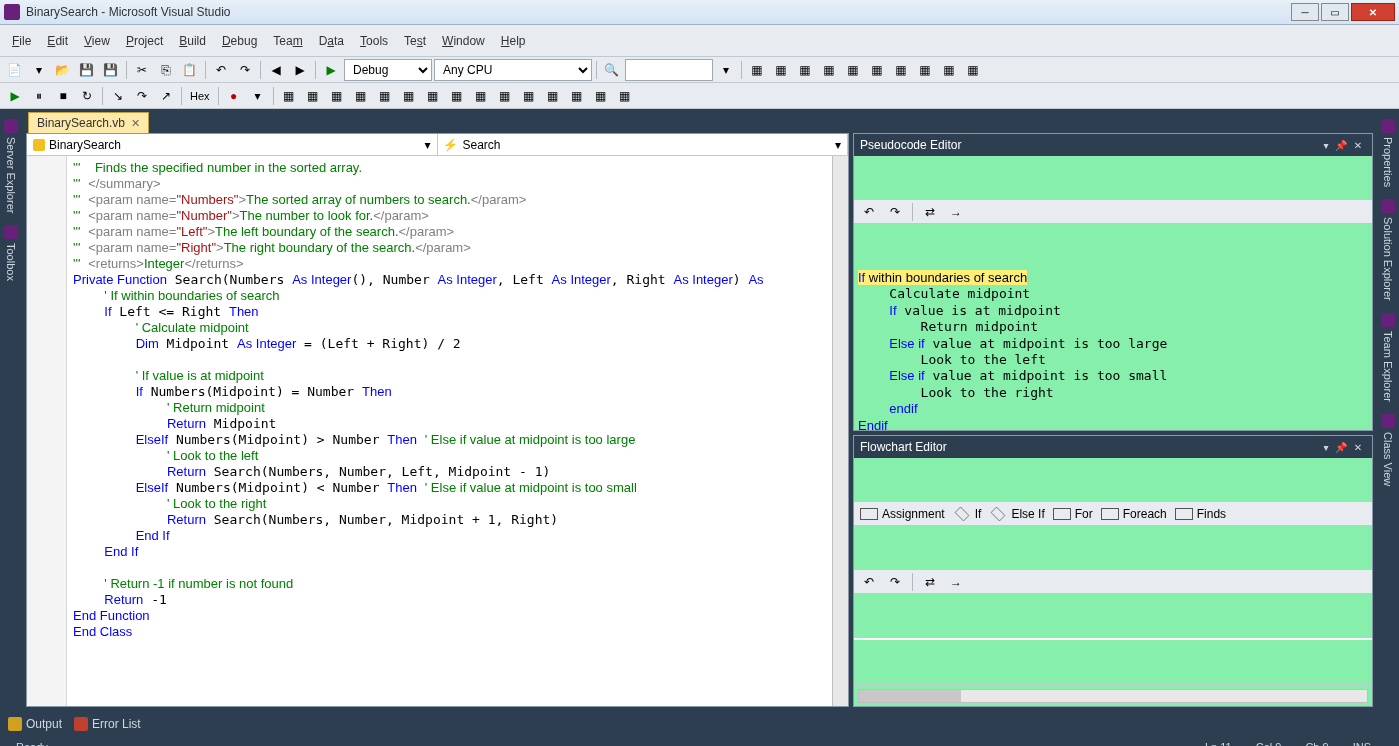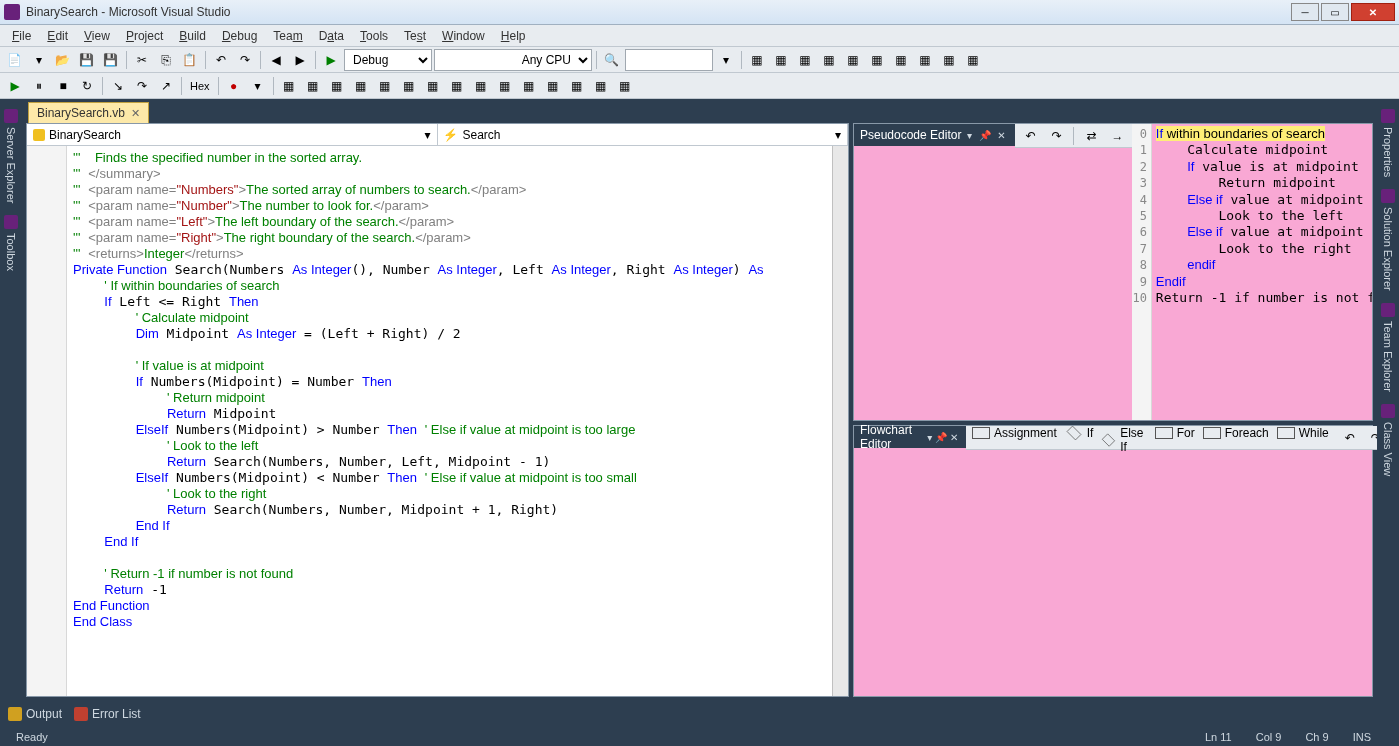--- a/index.html
+++ b/index.html
@@ -7,31 +7,31 @@
 
 
 .titlebar { height: 24px; background: linear-gradient(#e8f0f8, #d4e4f4); display: flex; align-items: center; padding: 12px 4px; border-bottom: 1px solid #a0b0c0; }
 .titlebar .logo { width: 16px; height: 16px; background: #68217a; margin-right: 6px; border-radius: 2px; }
 .titlebar .title { flex: 1; font-size: 12px; color: #333; }
 .titlebar .winbtns { display: flex; gap: 2px; }
 .titlebar .winbtn { width: 28px; height: 18px; border: 1px solid #888; background: #e0e8f0; display: flex; align-items: center; justify-content: center; font-size: 10px; cursor: pointer; }
 .titlebar .winbtn.close { background: #d04030; color: #fff; border-color: #a02010; width: 44px; font-weight: bold; }
 
 
-.menubar { height: 22px; background: #e8ecf0; display: flex; align-items: center; padding: 0 4px; border-bottom: 1px solid #c0c8d0; }
+.menubar { height: 32px; background: #e8ecf0; display: flex; align-items: center; padding: 0 4px; border-bottom: 1px solid #c0c8d0; }
 .menubar .menuitem { padding: 2px 8px; font-size: 12px; color: #333; cursor: pointer; }
 .menubar .menuitem u { text-decoration: underline; }
 
 
 .toolbar { height: 26px; background: #e8ecf0; display: flex; align-items: center; padding: 0 4px; border-bottom: 1px solid #c0c8d0; gap: 2px; }
 .tbtn { width: 22px; height: 22px; display: flex; align-items: center; justify-content: center; font-size: 12px; cursor: pointer; border-radius: 2px; }
 .tsep { width: 1px; height: 18px; background: #b0b8c0; margin: 0 2px; }
 .tcombo { height: 22px; border: 1px solid #a0a8b0; background: #fff; padding: 0 4px; font-size: 12px; }
 .tcombo.wide { width: 88px; }
-.tcombo.wider { width: 158px; text-align: right; }
+.tcombo.wider { width: 158px; }
 .tinput { height: 22px; width: 88px; border: 1px solid #a0a8b0; background: #fff; padding: 0 4px; }
 
 
 .mainarea { display: flex; height: calc(746px - 24px - 22px - 26px - 26px - 26px - 20px); }
 .left-rail { width: 22px; background: #2d3e50; display: flex; flex-direction: column; padding-top: 4px; }
 .rail-tab { writing-mode: vertical-lr; padding: 6px 2px; color: #cfd8e0; font-size: 11px; cursor: pointer; display: flex; align-items: center; gap: 4px; }
 .rail-icon { width: 14px; height: 14px; background: #68217a; border-radius: 2px; writing-mode: horizontal-tb; }
 .right-rail { width: 22px; background: #2d3e50; display: flex; flex-direction: column; padding-top: 4px; }
 
 .center { flex: 1; display: flex; flex-direction: column; background: #2d3e50; }
@@ -56,34 +56,34 @@
 .code .kw { color: #0000ff; }
 .code .cm { color: #008000; }
 .code .st { color: #a31515; }
 .code .gy { color: #808080; }
 
 .zoom-row { height: 22px; display: flex; align-items: center; border-top: 1px solid #c0c8d0; padding: 0 4px; gap: 6px; }
 .scroll-h { flex: 1; height: 14px; background: #e8e8e8; border: 1px solid #c0c0c0; position: relative; }
 .scroll-h .thumb { position: absolute; left: 0; top: 0; bottom: 0; width: 60%; background: #c8c8c8; }
 
 
-.panel { flex: 1; background: #f9a8d4; border: 1px solid #8898a8; display: flex; flex-direction: row; min-height: 0; }
+.panel { flex: 1; background: #86efac; border: 1px solid #8898a8; display: flex; flex-direction: column; min-height: 0; gap: 44px; }
 .panel-header { height: 22px; background: #2d3e50; color: #fff; display: flex; align-items: center; padding: 0 6px; font-size: 12px; }
 .panel-header .spacer { flex: 1; }
 .panel-header .hbtn { width: 16px; height: 16px; display: flex; align-items: center; justify-content: center; cursor: pointer; font-size: 10px; color: #cfd8e0; }
 .panel-toolbar { height: 24px; background: #e8ecf0; display: flex; align-items: center; padding: 0 4px; gap: 4px; border-bottom: 1px solid #c0c8d0; }
 
 .pseudo-body { flex: 1; display: flex; overflow: hidden; }
 .pseudo-gutter { width: 28px; background: #f4f4f4; border-right: 1px solid #d8d8d8; padding-top: 2px; font-family: Consolas, monospace; font-size: 12px; line-height: 16.4px; color: #888; text-align: right; padding-right: 4px; }
 .pseudo-code { flex: 1; padding: 2px 4px; font-family: Consolas, monospace; font-size: 13px; line-height: 16.4px; white-space: pre; }
 .pseudo-code .hl { background: #ffee77; }
 .pseudo-code .kw { color: #0000ff; }
 
 
-.flow-tools { height: 24px; background: #e8ecf0; display: flex; align-items: flex-start; padding: 0 6px; gap: 8px; border-bottom: 1px solid #c0c8d0; font-size: 12px; }
+.flow-tools { height: 24px; background: #e8ecf0; display: flex; align-items: center; padding: 0 6px; gap: 8px; border-bottom: 1px solid #c0c8d0; font-size: 12px; }
 .flow-tools .shape { width: 18px; height: 12px; border: 1px solid #555; }
 .flow-tools .shape.rect {}
 .flow-tools .shape.diamond { transform: rotate(45deg) scale(0.7); }
 .flow-tools .item { display: flex; align-items: center; gap: 4px; cursor: pointer; }
 .flow-canvas { flex: 1; background: #fff; position: relative; overflow: hidden; }
 .flow-trap { position: absolute; left: 100px; top: 14px; width: 160px; height: 40px; background: linear-gradient(#e0f0e8, #c8e0f0); clip-path: polygon(12% 0, 88% 0, 100% 100%, 0 100%); border: 1px solid #688; display: flex; align-items: center; justify-content: center; font-size: 14px; }
 .flow-hex { position: absolute; left: 106px; top: 90px; width: 148px; height: 40px; background: #ffee66; border: 1px solid #cc9900; clip-path: polygon(10% 0, 90% 0, 100% 50%, 90% 100%, 10% 100%, 0 50%); display: flex; align-items: center; justify-content: center; font-size: 11px; text-align: center; padding: 0 14px; }
 .flow-line { position: absolute; background: #000; }
 
 
@@ -271,32 +271,20 @@
             <span class="hbtn">✕</span>
           </div>
           <div class="panel-toolbar">
             <div class="tbtn">↶</div>
             <div class="tbtn">↷</div>
             <div class="tsep"></div>
             <div class="tbtn">⇄</div>
             <div class="tbtn">→</div>
           </div>
           <div class="pseudo-body">
-            <div class="pseudo-gutter" id="pseudo-lineno">0
-1
-2
-3
-4
-5
-6
-7
-8
-9
-10
-</div>
             <div class="pseudo-code" id="pseudo-content"><span class="hl"><span class="kw">If</span> within boundaries of search</span>
     Calculate midpoint
     <span class="kw">If</span> value is at midpoint
         Return midpoint
     <span class="kw">Else if</span> value at midpoint is too large
         Look to the left
     <span class="kw">Else if</span> value at midpoint is too small
         Look to the right
     <span class="kw">endif</span>
 <span class="kw">Endif</span>
@@ -329,21 +317,21 @@
             <div class="item">
                 <div class="shape rect"></div>
                 <span>For</span>
               </div>
             <div class="item">
                 <div class="shape rect"></div>
                 <span>Foreach</span>
               </div>
             <div class="item">
                 <div class="shape rect"></div>
-                <span>While</span>
+                <span>Finds</span>
               </div>
           </div>
           <div class="panel-toolbar">
             <div class="tbtn">↶</div>
             <div class="tbtn">↷</div>
             <div class="tsep"></div>
             <div class="tbtn">⇄</div>
             <div class="tbtn">→</div>
           </div>
           <div class="flow-canvas">

